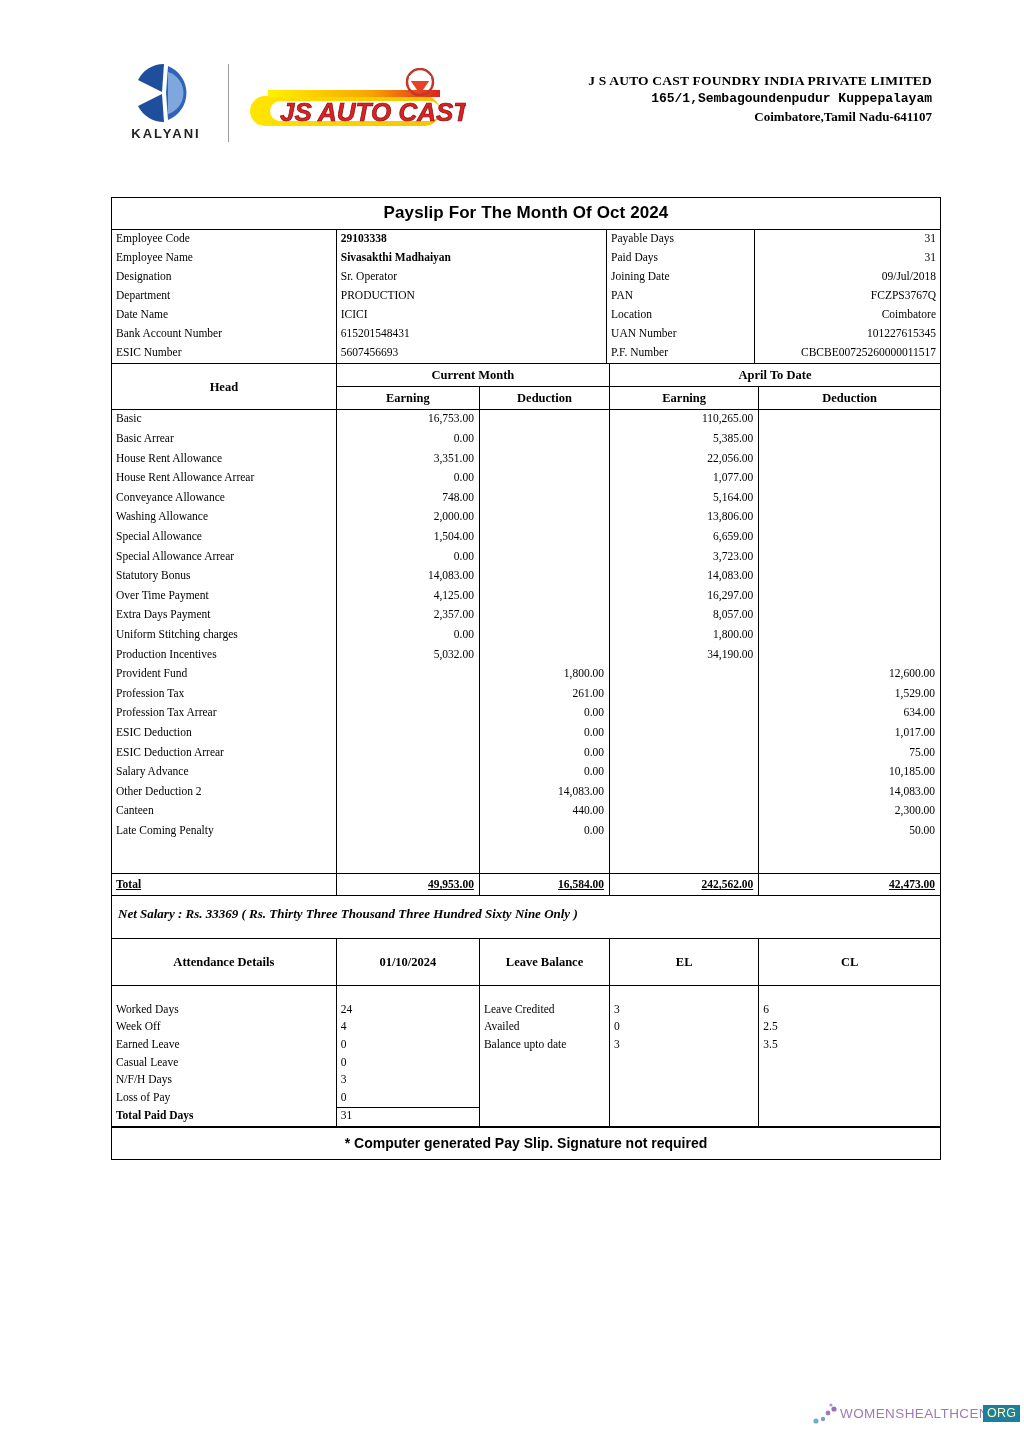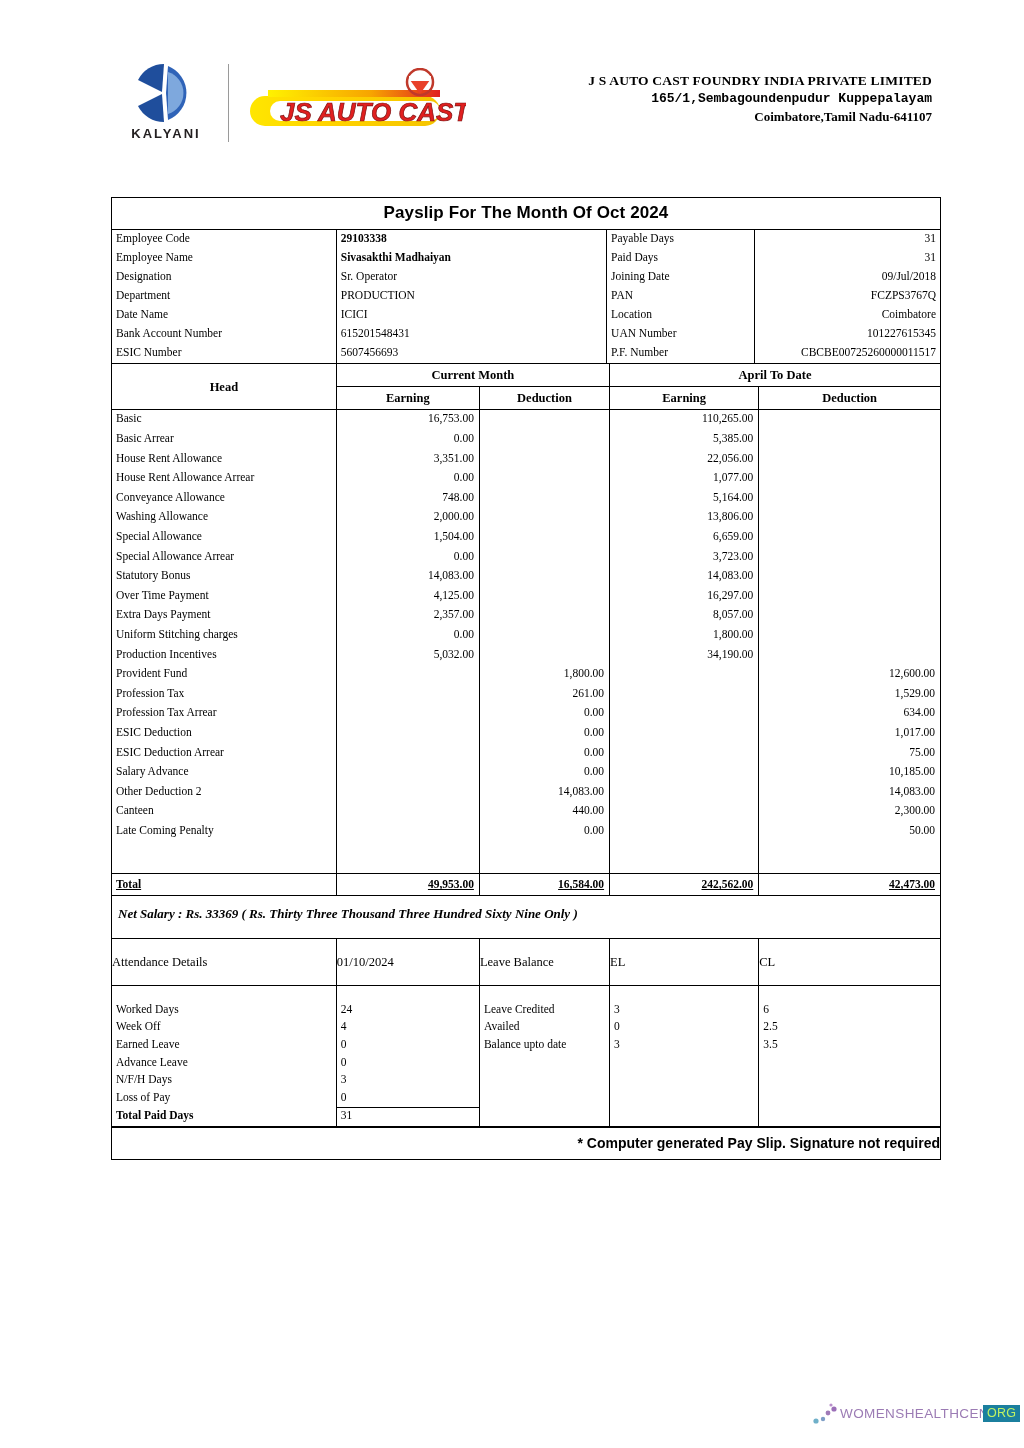--- a/index.html
+++ b/index.html
@@ -135,35 +135,35 @@
   
   .net {
     font-weight: bold;
     font-size: 13px;
     padding: 10px 6px 16px 6px;
     font-style: italic;
   }
 
   
   .att .hcell {
-    text-align: left;
-    font-weight: normal;
+    text-align: center;
+    font-weight: bold;
     font-size: 12.5px;
     padding: 16px 0 16px;
     vertical-align: middle;
   }
   .att .vl { border-left: 1.3px solid #000; }
   .att .bb { border-bottom: 1.3px solid #000; }
   .att .rows td { height: 17.6px; padding-top:0; padding-bottom:0;}
   .att .pad-top td { height: 14px; }
   .att .bold { font-weight: bold; }
   .att .ul { border-top: 1.3px solid #000; }
 
   .footer-note {
-    text-align: right;
+    text-align: center;
     font-family: "Liberation Sans", sans-serif;
     font-weight: bold;
     font-size: 14px;
     padding: 7px 0 8px;
     border-top: 1.3px solid #000;
   }
 
   
   .wm {
     position: absolute;
@@ -175,21 +175,21 @@
     position: absolute;
     left: 28px; top: 8px;
     font-size: 13.5px;
     letter-spacing: .4px;
     color: #9b7bb4;
   }
   .wm-org {
     position: absolute;
     left: 171px; top: 7px;
     background: #1b7f9e;
-    color: #bef264;
+    color: #fef9c3;
     font-size: 12.5px;
     padding: 1px 4px 2px;
     letter-spacing: .3px;
   }
 </style>
 </head>
 <body>
 
 <div class="header">
 
@@ -535,21 +535,21 @@
             <td class="vl">2.5</td>
           </tr>
           <tr class="rows">
             <td>Earned Leave</td>
             <td class="vl">0</td>
             <td class="vl">Balance upto date</td>
             <td class="vl">3</td>
             <td class="vl">3.5</td>
           </tr>
           <tr class="rows">
-            <td>Advance Leave</td>
+            <td>Casual Leave</td>
             <td class="vl">0</td>
             <td class="vl"></td>
             <td class="vl"></td>
             <td class="vl"></td>
           </tr>
           <tr class="rows">
             <td>N/F/H Days</td>
             <td class="vl">3</td>
             <td class="vl"></td>
             <td class="vl"></td>

